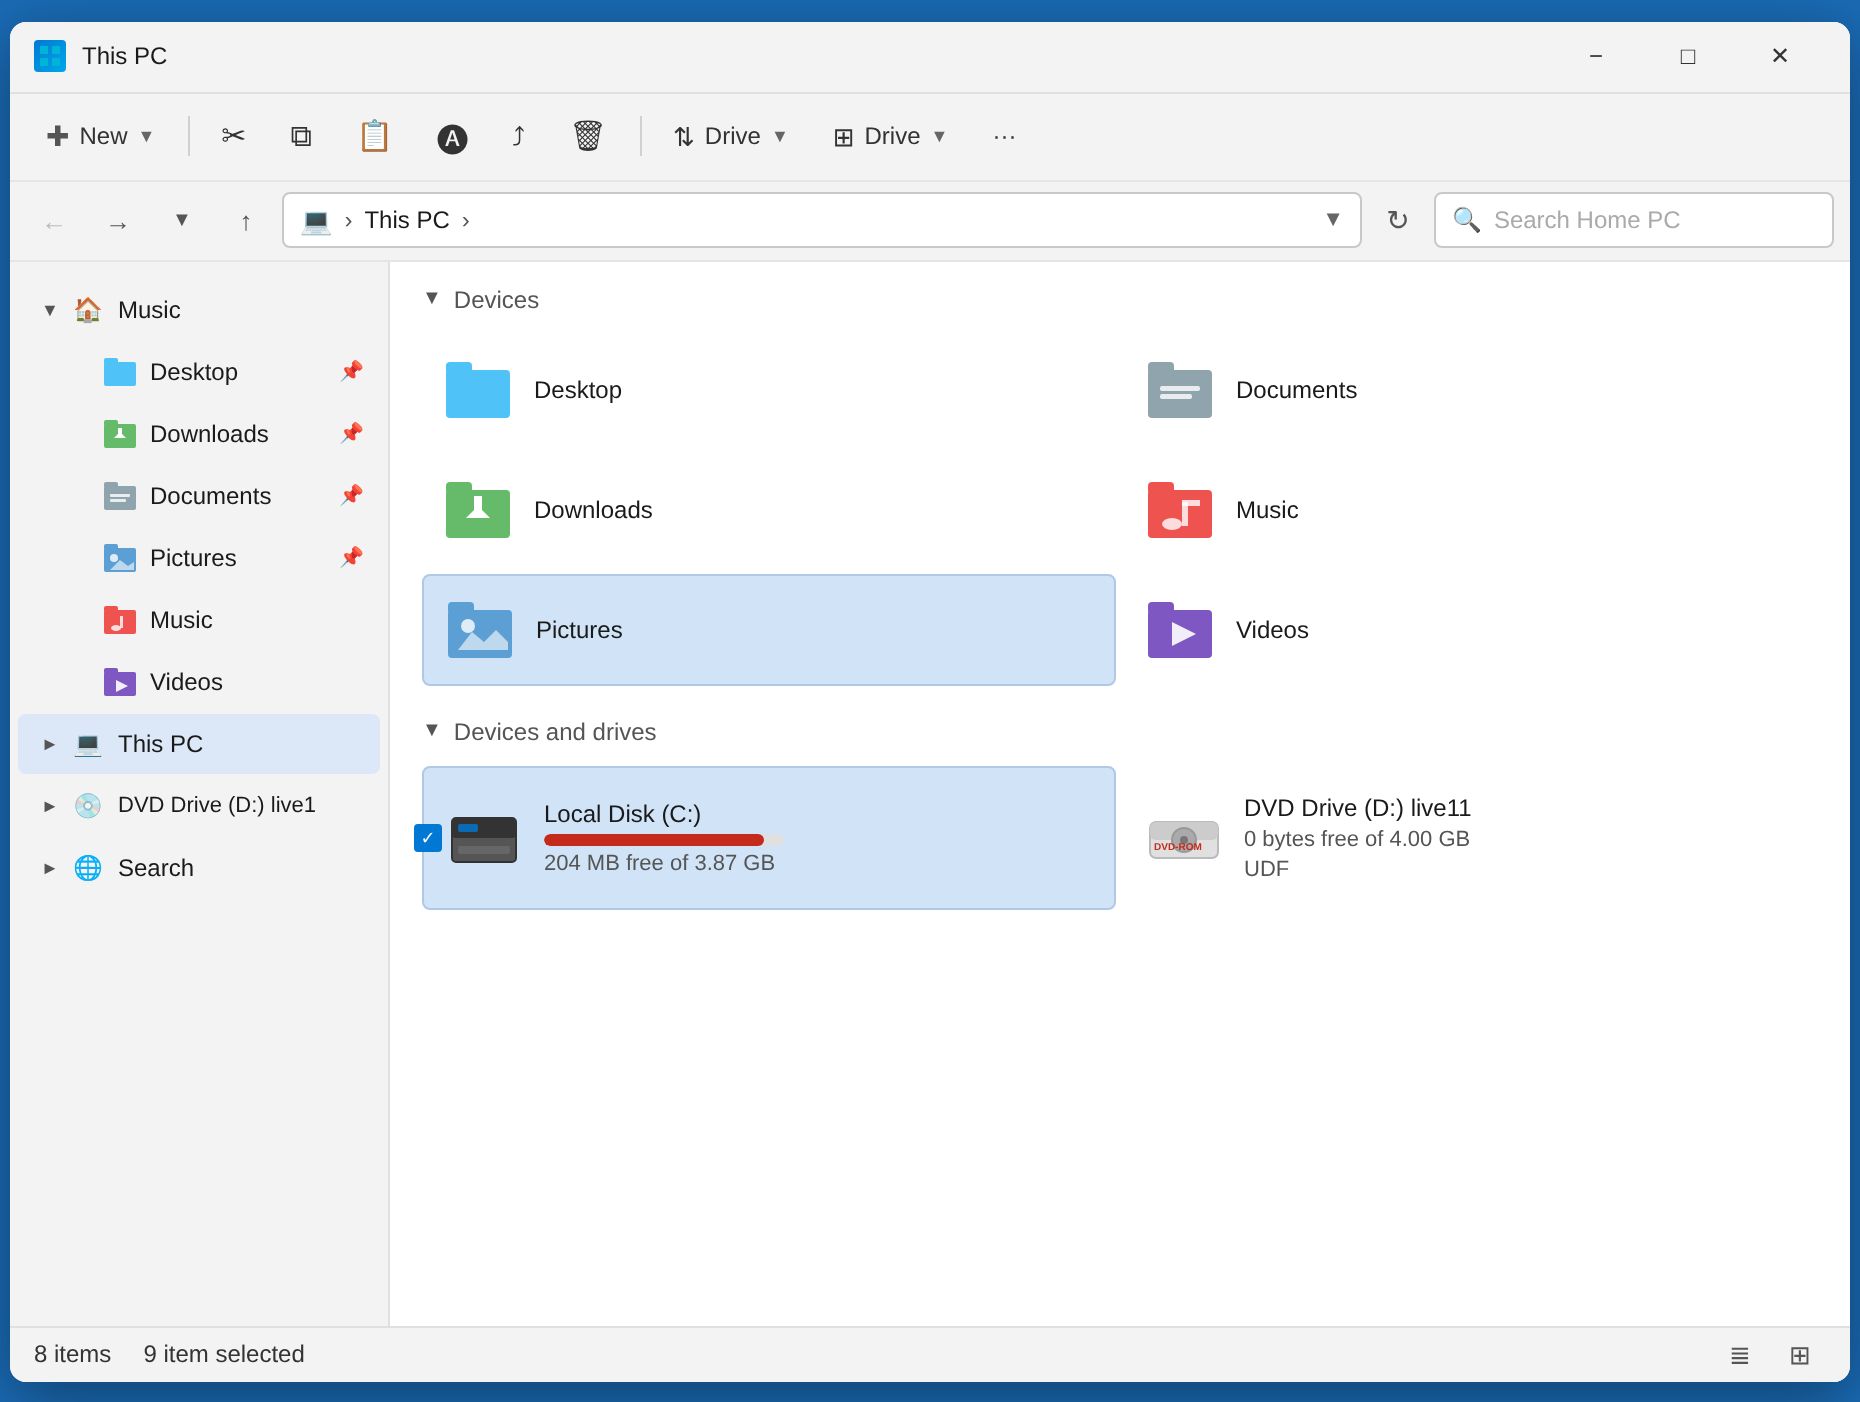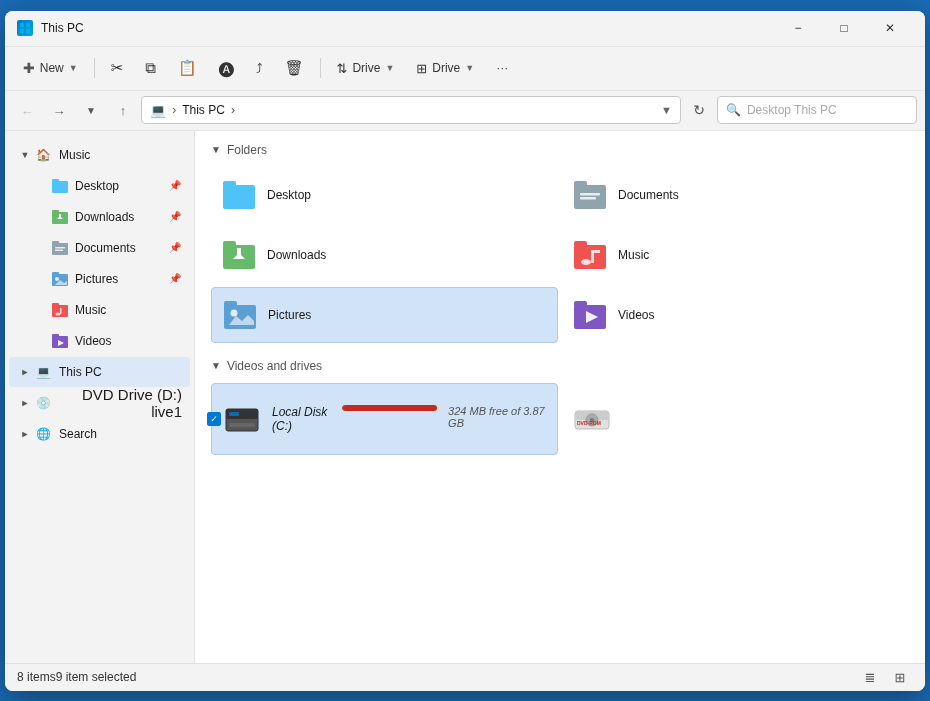--- a/index.html
+++ b/index.html
@@ -299,21 +299,21 @@
     }
     .device-item.selected { background: #d0e3f7; border: 1px solid #b0c8e8; }
     .device-icon {
       width: 40px;
       height: 40px;
       flex-shrink: 0;
       display: flex;
       align-items: center;
       justify-content: center;
     }
-    .device-info { display: flex; gap: 3px; font-style: italic; }
+    .device-info { display: flex; flex-direction: column; gap: 3px; }
     .device-name { font-size: 12px; font-weight: 400; }
     .device-meta { font-size: 11px; color: #555; }
     .progress-bar-bg {
       width: 120px;
       height: 6px;
       background: #e0e0e0;
       border-radius: 3px;
       overflow: hidden;
     }
     .progress-bar-fill {
@@ -345,20 +345,21 @@
     
     .status-bar {
       height: 28px;
       background: #f3f3f3;
       border-top: 1px solid #e0e0e0;
       display: flex;
       align-items: center;
       padding: 0 12px;
       font-size: 12px;
       color: #333;
+      gap: 16px;
     }
     .status-bar-right {
       margin-left: auto;
       display: flex;
       gap: 4px;
     }
     .view-toggle-btn {
       width: 26px;
       height: 22px;
       border: none;
@@ -443,21 +444,21 @@
     <div class="address-box">
       <span class="address-box-icon">💻</span>
       <span style="font-size:12px;color:#555;">›</span>
       <span style="font-size:12px;">This PC</span>
       <span style="font-size:12px;color:#555;">›</span>
       <span class="address-chevron">▼</span>
     </div>
     <button class="refresh-btn">↻</button>
     <div class="search-box">
       <span style="font-size:12px;color:#888;">🔍</span>
-      <span style="font-size:12px;color:#aaa;">Desktop This PC</span>
+      <span style="font-size:12px;color:#aaa;">Search Home PC</span>
     </div>
   </div>
 
   <div class="main-content">
 
     <div class="sidebar">
 
       <div class="sidebar-item">
         <span class="sidebar-expand">▼</span>
         <span class="sidebar-item-icon">🏠</span>
@@ -539,35 +540,35 @@
 
       <div class="sidebar-item active">
         <span class="sidebar-expand">►</span>
         <span class="sidebar-item-icon">💻</span>
         <span>This PC</span>
       </div>
 
       <div class="sidebar-item">
         <span class="sidebar-expand">►</span>
         <span class="sidebar-item-icon">💿</span>
-        <span style="font-size:15px;text-align:right;">DVD Drive (D:) live1</span>
+        <span style="font-size:11px;text-align:right;">DVD Drive (D:) live1</span>
       </div>
 
       <div class="sidebar-item">
         <span class="sidebar-expand">►</span>
         <span class="sidebar-item-icon">🌐</span>
         <span>Search</span>
       </div>
     </div>
 
     <div class="file-area">
 
       <div class="section-header">
         <span class="section-header-chevron">▼</span>
-        <span class="section-header-label">Folders</span>
+        <span class="section-header-label">Devices</span>
       </div>
 
       <div class="folders-grid">
 
         <div class="folder-item">
           <div class="folder-icon">
             <svg width="36" height="36" viewBox="0 0 36 36">
               <rect x="2" y="8" width="32" height="24" rx="2" fill="#4fc3f7"></rect>
               <rect x="2" y="4" width="13" height="6" rx="2" fill="#4fc3f7"></rect>
             </svg>
@@ -631,54 +632,59 @@
               <rect x="2" y="4" width="13" height="6" rx="2" fill="#7e57c2"></rect>
               <polygon points="14,14 14,26 26,20" fill="white" opacity="0.9"></polygon>
             </svg>
           </div>
           <span>Videos</span>
         </div>
       </div>
 
       <div class="section-header">
         <span class="section-header-chevron">▼</span>
-        <span class="section-header-label">Videos and drives</span>
+        <span class="section-header-label">Devices and drives</span>
       </div>
 
       <div class="devices-grid">
 
         <div class="device-item selected" style="position:relative;">
           <div class="checkbox checked">✓</div>
           <div class="device-icon">
             <svg width="40" height="40" viewBox="0 0 40 40">
               <rect x="4" y="10" width="32" height="22" rx="2" fill="#555" stroke="#333" stroke-width="1"></rect>
               <rect x="4" y="10" width="32" height="10" rx="2" fill="#333"></rect>
               <rect x="7" y="13" width="10" height="4" rx="1" fill="#0078d4" opacity="0.8"></rect>
               <rect x="7" y="24" width="26" height="4" rx="1" fill="#666"></rect>
             </svg>
           </div>
           <div class="device-info">
             <span class="device-name">Local Disk (C:)</span>
             <div class="progress-bar-bg">
               <div class="progress-bar-fill" style="width: 92%;"></div>
             </div>
-            <span class="device-meta">324 MB free of 3.87 GB</span>
+            <span class="device-meta">204 MB free of 3.87 GB</span>
           </div>
         </div>
 
         <div class="device-item">
           <div class="device-icon">
             <svg width="40" height="40" viewBox="0 0 40 40">
               <rect x="3" y="12" width="34" height="18" rx="3" fill="#e0e0e0" stroke="#bbb" stroke-width="1"></rect>
               <rect x="3" y="12" width="34" height="9" rx="3" fill="#ccc"></rect>
               <circle cx="20" cy="21" r="6" fill="#aaa" stroke="#999" stroke-width="1"></circle>
               <circle cx="20" cy="21" r="2" fill="#777"></circle>
               <text x="5" y="26" font-size="5" fill="#c42b1c" font-weight="bold">DVD-ROM</text>
             </svg>
           </div>
+          <div class="device-info">
+            <span class="device-name">DVD Drive (D:) live11</span>
+            <span class="device-meta">0 bytes free of 4.00 GB</span>
+            <span class="device-meta">UDF</span>
+          </div>
         </div>
       </div>
 
     </div>
   </div>
 
   <div class="status-bar">
     <span>8 items</span>
     <span>9 item selected</span>
     <div class="status-bar-right">

